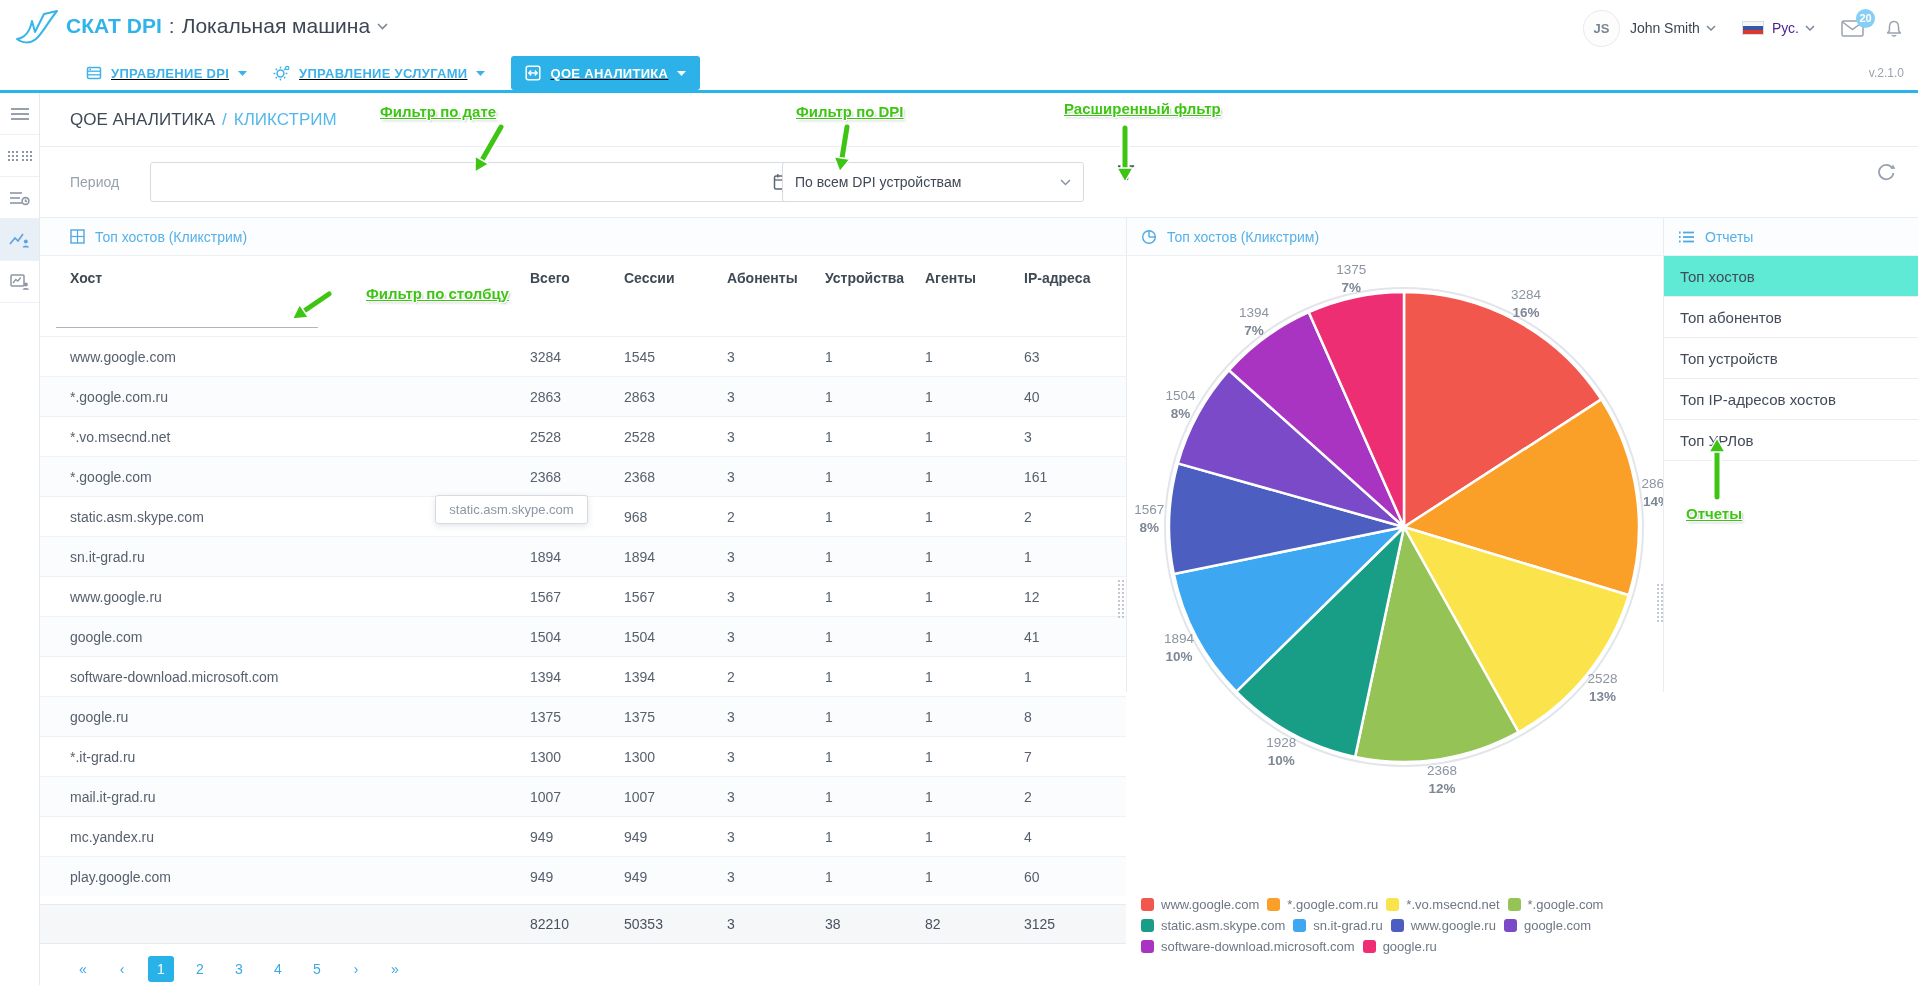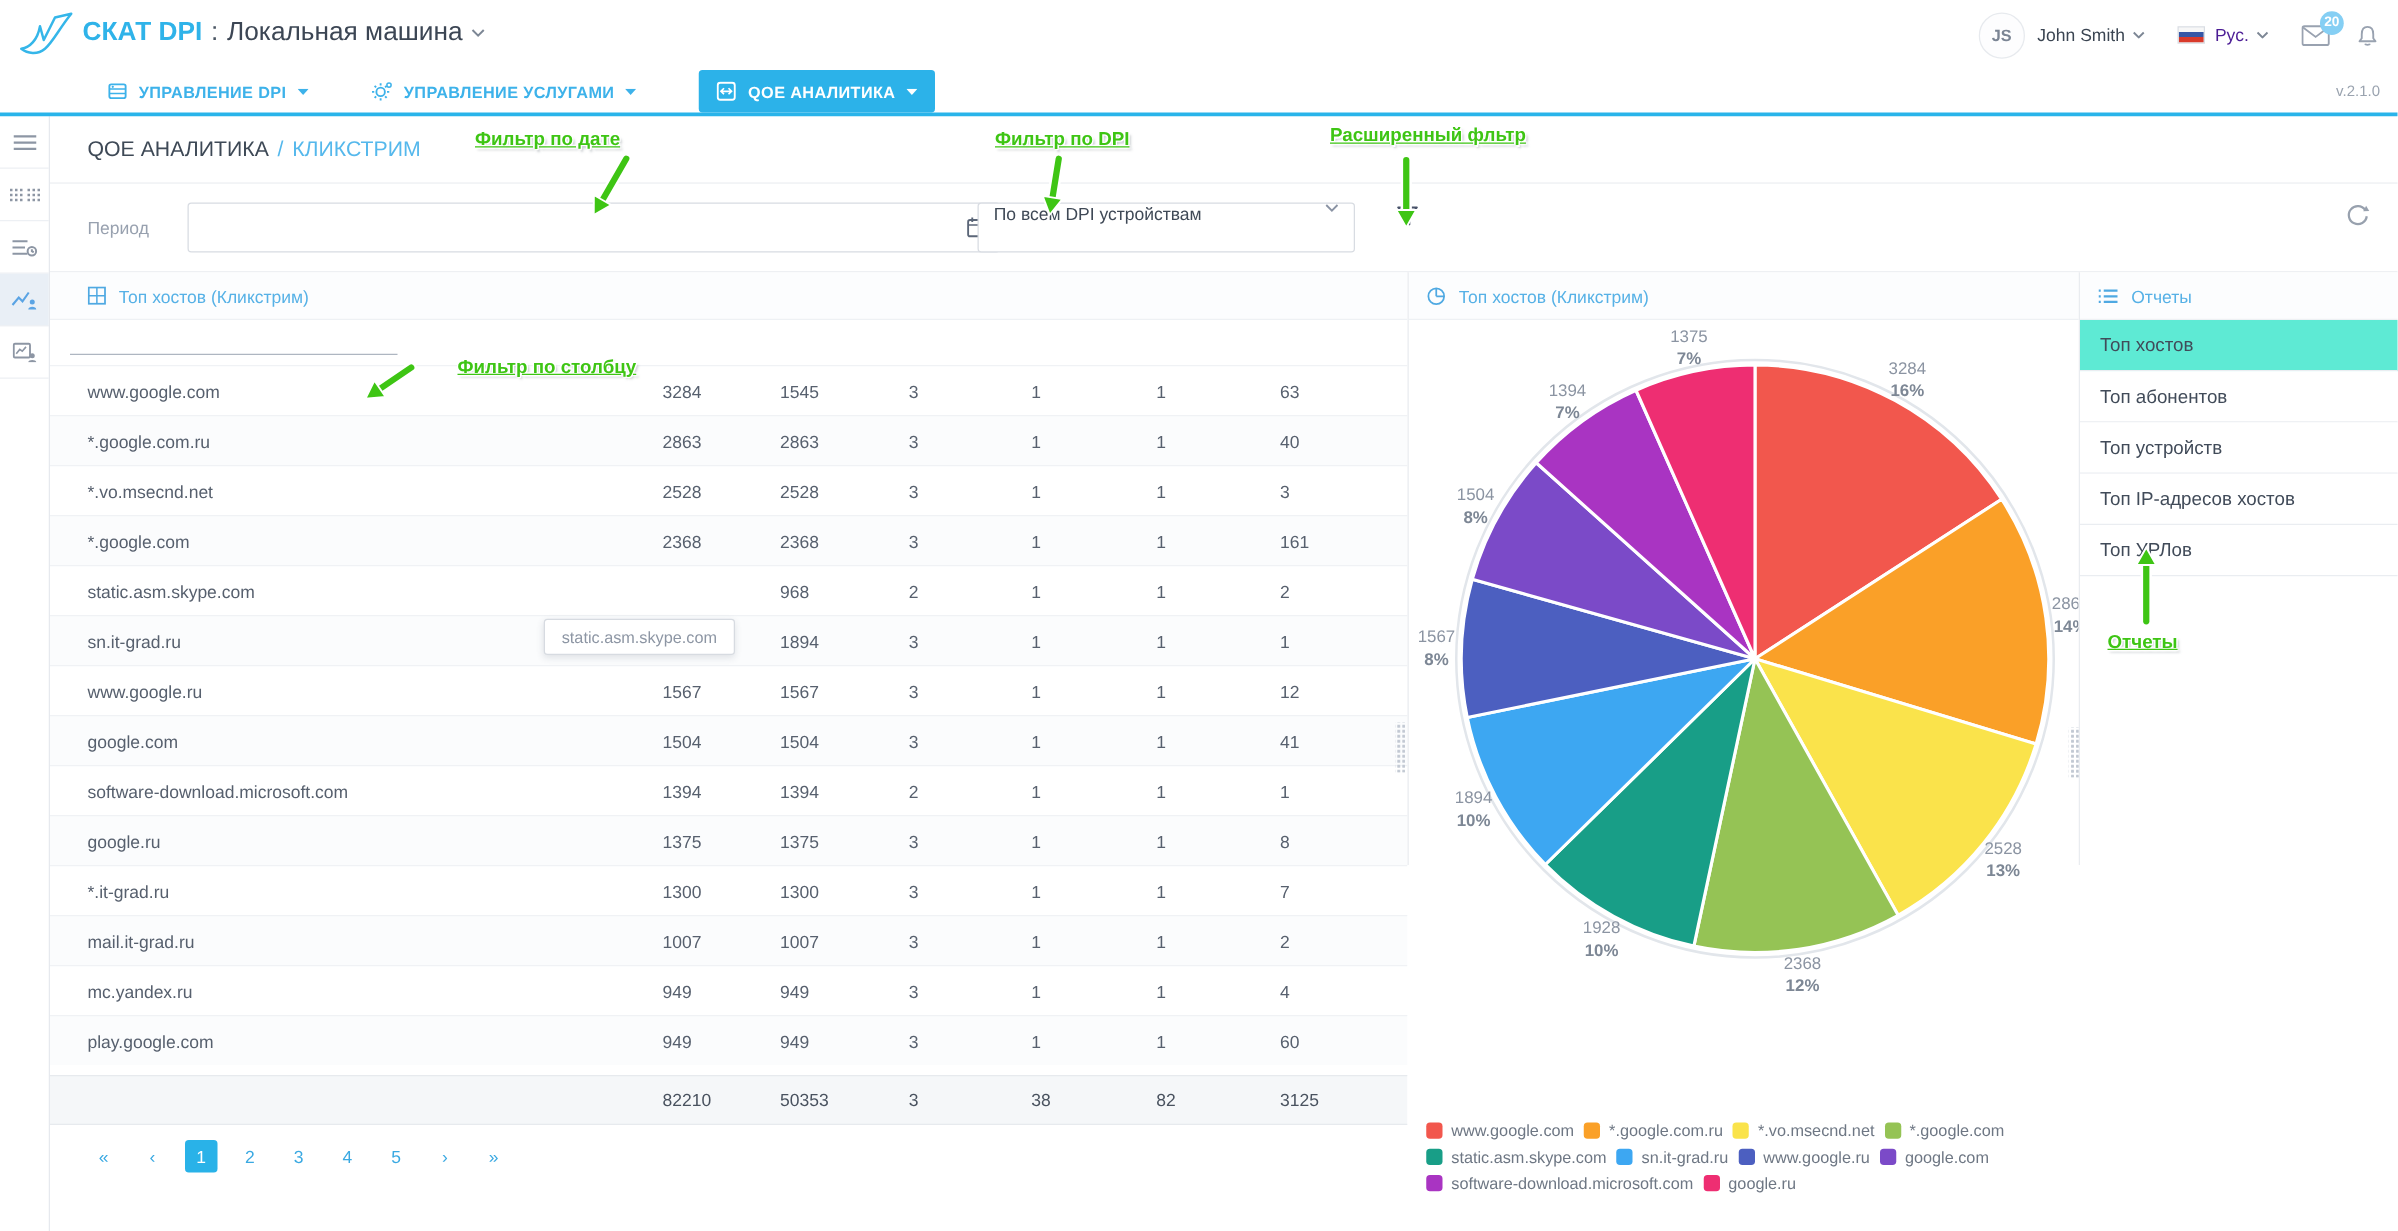--- a/index.html
+++ b/index.html
@@ -17,21 +17,21 @@
   .topright { position:absolute; right:14px; top:9px; height:38px; display:flex; align-items:center; }
   .avatar { width:37px; height:37px; border-radius:50%; border:1px solid #e7eaee; background:#fdfdfe; color:#7b8594; font-size:13px; font-weight:700; display:flex; align-items:center; justify-content:center; }
   .uname { margin:0 6px 0 10px; font-size:14px; color:#3b4552; cursor:pointer; }
   .flag { width:22px; height:14px; margin-left:26px; border:1px solid #d9dde3; background:linear-gradient(180deg,#f7f7f7 0 33%,#3757a6 33% 66%,#d93a2b 66% 100%); }
   .lang { margin:0 6px 0 8px; font-size:14px; color:#4c1d95; cursor:pointer; }
   .mailwrap { position:relative; margin-left:26px; cursor:pointer; }
   .mailbadge { position:absolute; top:-11px; right:-11px; width:19px; height:19px; border-radius:50%; background:#85cff4; color:#fff; font-size:11px; font-weight:700; line-height:19px; text-align:center; }
   .bellwrap { margin-left:20px; cursor:pointer; }
 
   
-  .navbar { position:absolute; left:86px; top:56px; height:34px; display:flex; align-items:center; gap:50px; z-index:4; }
+  .navbar { position:absolute; left:86px; top:56px; height:34px; display:flex; align-items:center; gap:26px; z-index:4;text-decoration:underline; }
   .nav-item { display:flex; align-items:center; gap:9px; font-size:13px; font-weight:700; color:#3db2ea; letter-spacing:.3px; cursor:pointer; white-space:nowrap; }
   .nav-item.active { background:#2cb2e9; color:#fff; height:34px; padding:0 14px; border-radius:3px; }
   .version { position:absolute; right:14px; top:66px; font-size:12px; color:#9aa3af; z-index:4; }
   .blueline { position:absolute; left:0; top:90px; width:100%; height:3px; background:#29b4ea; z-index:4; }
 
   
   .sidebar { position:absolute; left:0; top:93px; width:40px; height:892px; background:#fff; border-right:1px solid #e6e9ee; z-index:3; }
   .side-btn { height:42px; display:flex; align-items:center; justify-content:center; border-bottom:1px solid #edf0f4; cursor:pointer; }
   .side-btn.active { background:#e9eff6; }
 
@@ -39,21 +39,21 @@
   .crumbrow { position:absolute; left:40px; top:93px; right:0; height:54px; display:flex; align-items:center; padding-left:30px; font-size:17px; border-bottom:1px solid #e9ecf0; background:#fff; }
   .crumb-section { color:#3e4956; }
   .crumb-div { color:#55b8ec; margin:0 7px; }
   .crumb-current { color:#55b8ec; cursor:pointer; }
 
   .filterbar { position:absolute; left:40px; top:147px; right:0; height:71px; border-bottom:1px solid #e9ecf0; background:#fff; }
   .flabel { position:absolute; left:30px; top:27px; font-size:14px; color:#98a1af; }
   .daterange { position:absolute; left:110px; top:15px; width:650px; height:40px; border:1px solid #d8dce2; border-radius:3px; background:#fff; }
   .daterange input { position:absolute; left:0; top:0; width:610px; height:38px; border:none; outline:none; padding:0 12px; font-size:14px; color:#3d4852; font-family:"Liberation Sans",sans-serif; background:transparent; }
   .cal { position:absolute; right:10px; top:10px; }
-  .dpisel { position:absolute; left:742px; top:15px; width:302px; height:40px; border:1px solid #d8dce2; border-radius:3px; background:#fff; display:flex; padding:0 12px; font-size:14px; color:#3f4956; cursor:pointer; }
+  .dpisel { position:absolute; left:742px; top:15px; width:302px; height:40px; border:1px solid #d8dce2; border-radius:3px; background:#fff; display:flex; align-items:center; padding:0 12px; font-size:14px; color:#3f4956; cursor:pointer; }
   .dpisel .chev { margin-left:auto; }
   .funnel { position:absolute; left:1076px; top:16px; cursor:pointer; }
   .refresh { position:absolute; right:22px; top:16px; cursor:pointer; }
 
   
   .panel { position:absolute; top:218px; background:#fff; }
   .phead { height:38px; display:flex; align-items:center; gap:10px; border-bottom:1px solid #eef1f4; color:#56b1e6; font-size:14px; background:#fcfdfe; }
   .table-panel { left:40px; width:1086px; height:767px; overflow:hidden; }
   .table-panel .phead { padding-left:30px; }
   .pie-panel { left:1127px; width:536px; height:767px; overflow:hidden; }
@@ -310,20 +310,29 @@
   <section class="panel table-panel">
     <div class="phead">
       <span>
           <svg width="15" height="15" viewBox="0 0 15 15">
             <rect x="1" y="1" width="13" height="13" fill="none" stroke="#4fa9e2" stroke-width="1.4"></rect>
             <line x1="7.5" y1="1" x2="7.5" y2="14" stroke="#4fa9e2" stroke-width="1.2"></line>
             <line x1="1" y1="7.5" x2="14" y2="7.5" stroke="#4fa9e2" stroke-width="1.2"></line>
           </svg>
         </span>
       <span>Топ хостов (Кликстрим)</span>
+    </div>
+    <div class="thead">
+      <div>Хост</div>
+      <div>Всего</div>
+      <div>Сессии</div>
+      <div>Абоненты</div>
+      <div>Устройства</div>
+      <div>Агенты</div>
+      <div>IP-адреса</div>
     </div>
     <div class="tfilter">
       <input style="">
     </div>
     <div>
         <div class="trow">
           <div>www.google.com</div>
           <div>3284</div>
           <div>1545</div>
           <div>3</div>

